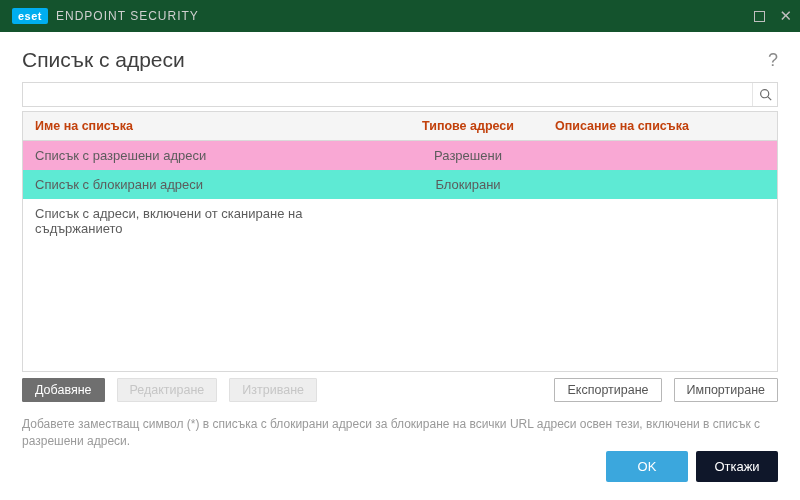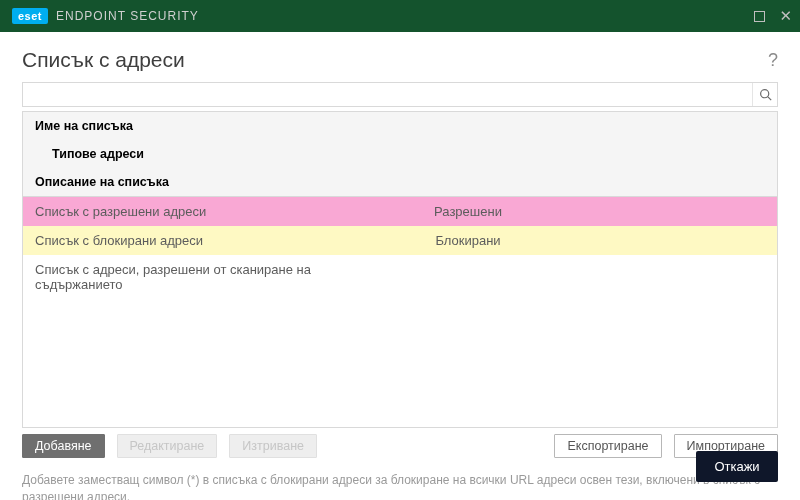--- a/index.html
+++ b/index.html
@@ -19,28 +19,28 @@
     .help { margin-left: auto; color: #8a8a8a; font-size: 18px; cursor: pointer; }
     
     .content { padding: 0 22px; }
     
     .searchbar { display: flex; border: 1px solid #d9d9d9; height: 25px; margin-bottom: 4px; }
     .searchbar input { flex: 1; border: none; outline: none; padding: 0 8px; font-size: 13px; }
     .searchbar .sicon { width: 25px; display: flex; align-items: center; justify-content: center; color: #6a6a6a; border-left: 1px solid #e5e5e5; cursor: pointer; }
     .searchbar .sicon svg { width: 13px; height: 13px; stroke: #6a6a6a; }
     
     .table { border: 1px solid #d9d9d9; border-top: none; height: 231px; overflow: auto; }
-    .thead { display: flex; background: #f5f5f5; border: 1px solid #d9d9d9; font-weight: 600; color: #000000; font-size: 12.5px; flex-direction: column; }
+    .thead { display: flex; background: #f5f5f5; border: 1px solid #d9d9d9; font-weight: 600; color: #c2410c; font-size: 12.5px; }
     .th, .td { padding: 7px 12px; }
     .c1 { width: 370px; }
     .c2 { width: 150px; text-align: center; }
     .c3 { flex: 1; }
     .row { display: flex; color: #5c5c5c; cursor: pointer; }
     .row:nth-child(1) { background: #f9a8d4; }
-    .row:nth-child(2) { background: #fef9c3; }
+    .row:nth-child(2) { background: #5eead4; }
     .row:nth-child(3) { background: #fff; }
     
     .toolbar { display: flex; gap: 12px; margin-top: 6px; justify-content: center; }
     .toolbar .spacer { flex: 1; }
     .btn { border: 1px solid #b7b7b7; background: #fff; padding: 4px 12px; font-size: 12.5px; color: #555; cursor: pointer; border-radius: 1px; }
     .btn.primary { background: #6f6f6f; border-color: #6f6f6f; color: #fff; }
     .btn.disabled { background: #eeeeee; border-color: #e0e0e0; color: #c6c6c6; cursor: default; }
     
     .hint { color: #9a9a9a; font-size: 12px; line-height: 1.45; padding: 14px 22px 0 22px; }
     
@@ -89,32 +89,33 @@
       <div class="td c1">Списък с разрешени адреси</div>
       <div class="td c2">Разрешени</div>
       <div class="td c3"></div>
     </div>
     <div class="row">
       <div class="td c1">Списък с блокирани адреси</div>
       <div class="td c2">Блокирани</div>
       <div class="td c3"></div>
     </div>
     <div class="row">
-      <div class="td c1">Списък с адреси, разрешени от сканиране на съдържанието</div>
+      <div class="td c1">Списък с адреси, включени от сканиране на съдържанието</div>
       <div class="td c3"></div>
     </div>
   </div>
 
   <div class="toolbar">
     <button class="btn primary">Добавяне</button>
     <button class="btn disabled">Редактиране</button>
     <button class="btn disabled">Изтриване</button>
     <div class="spacer"></div>
     <button class="btn">Експортиране</button>
     <button class="btn">Импортиране</button>
   </div>
 </div>
 
 <div class="hint">Добавете заместващ символ (*) в списъка с блокирани адреси за блокиране на всички URL адреси освен тези, включени в списък с разрешени адреси.</div>
 
 <div class="footer">
+  <button class="fbtn ok">OK</button>
   <button class="fbtn cancel">Откажи</button>
 </div>
 
 </body></html>

